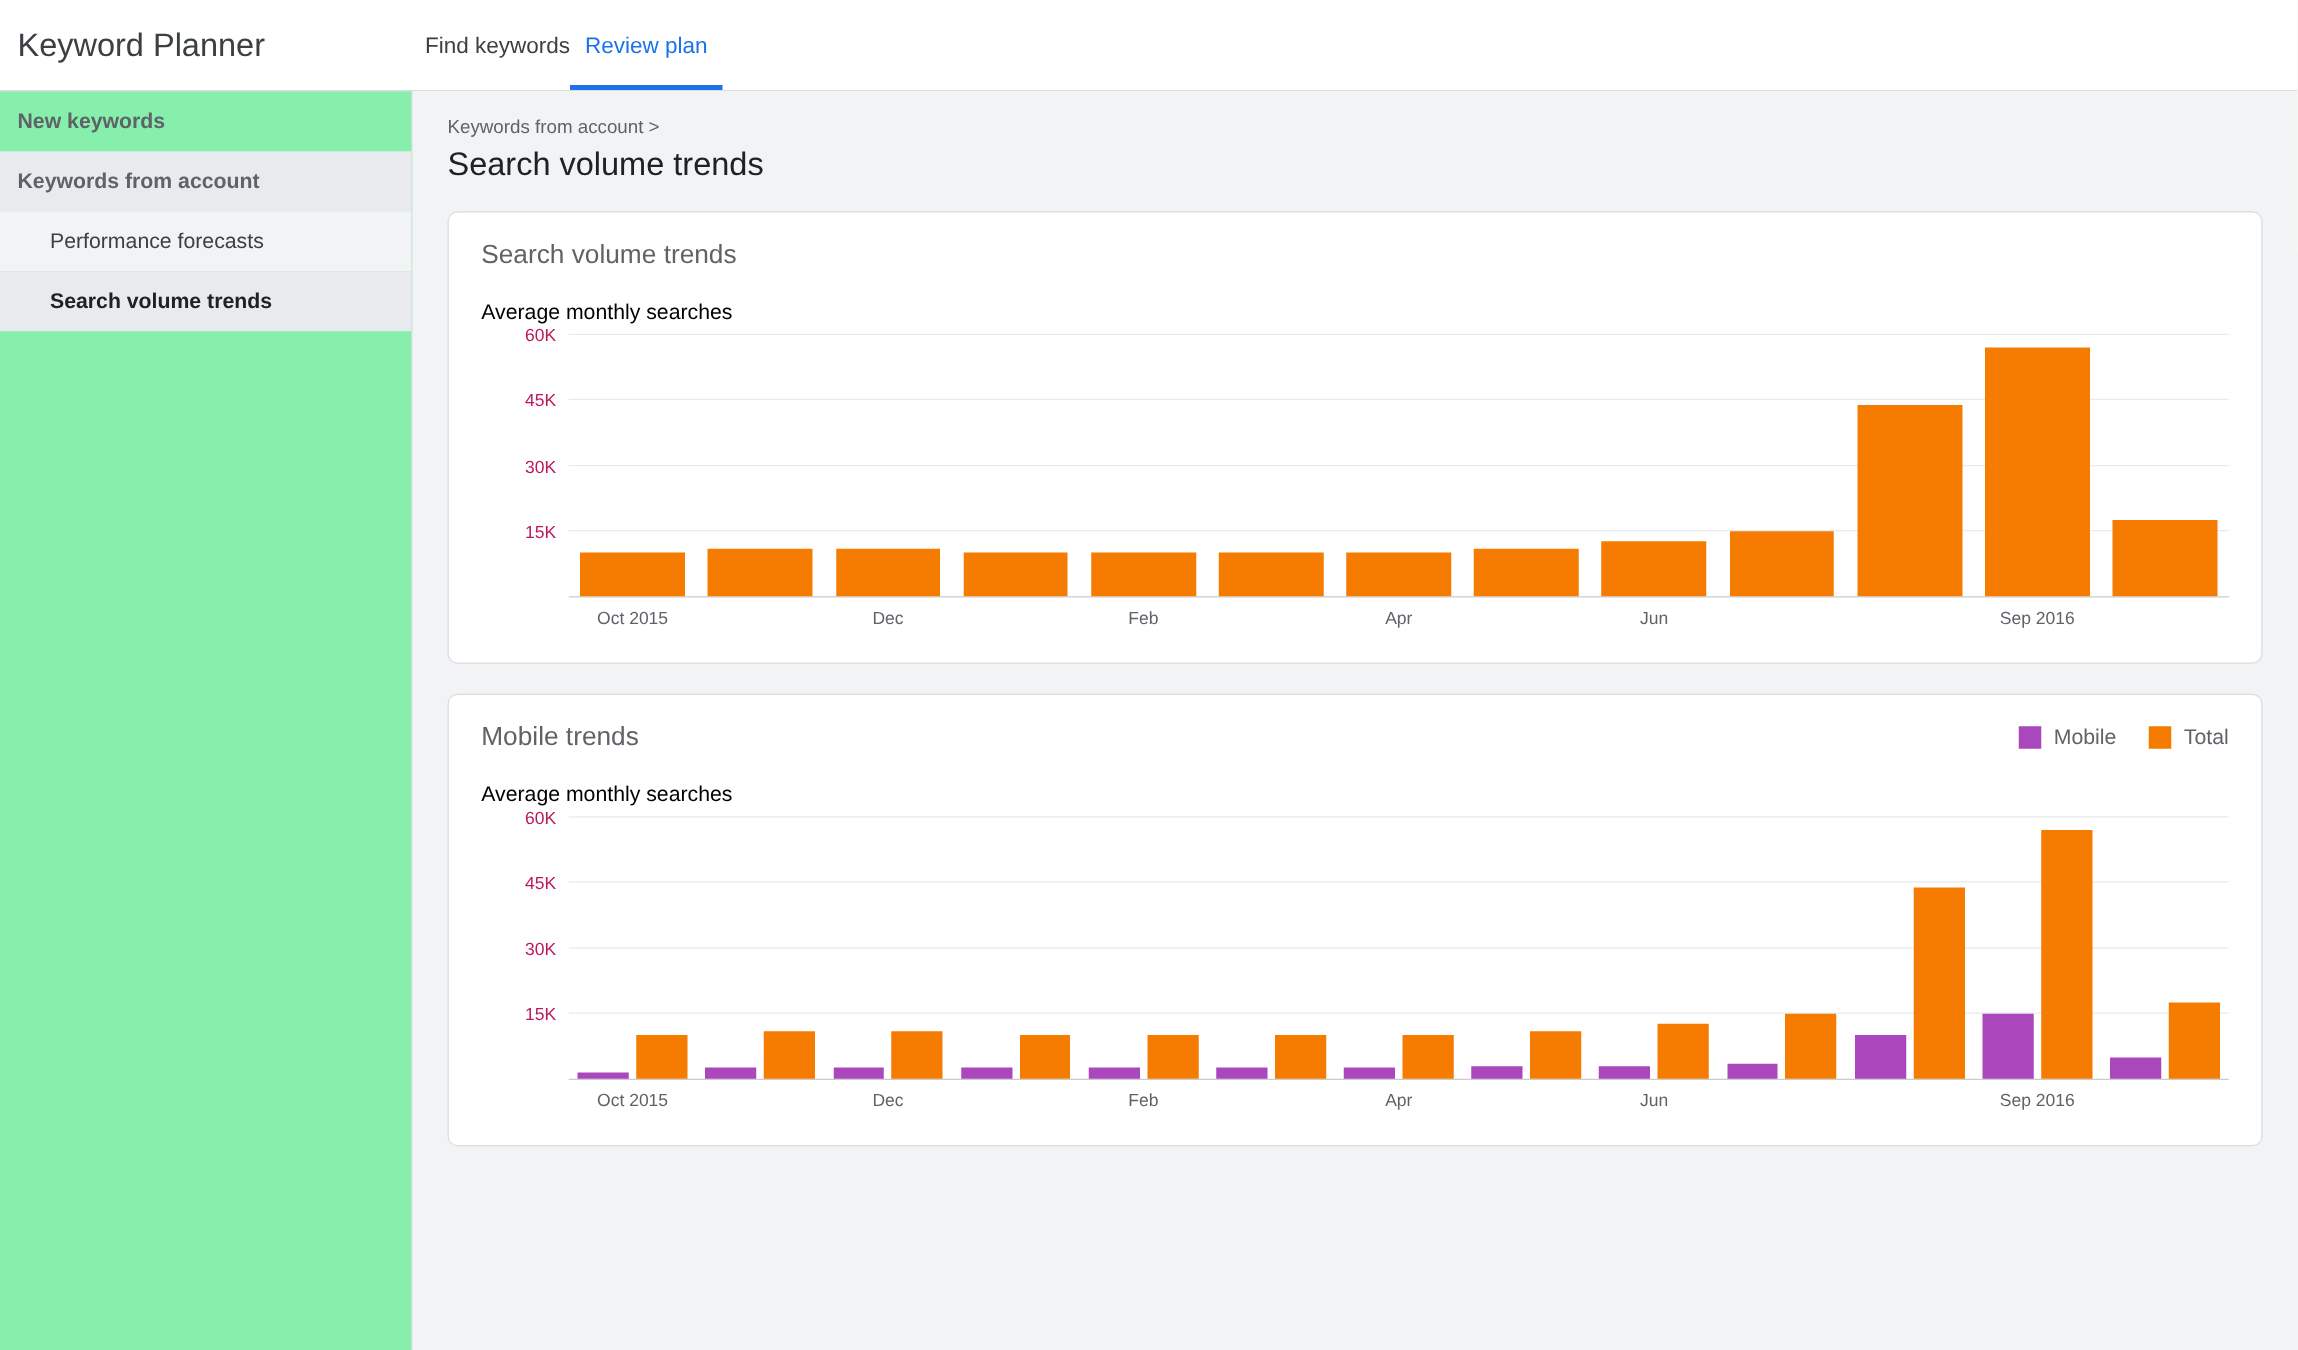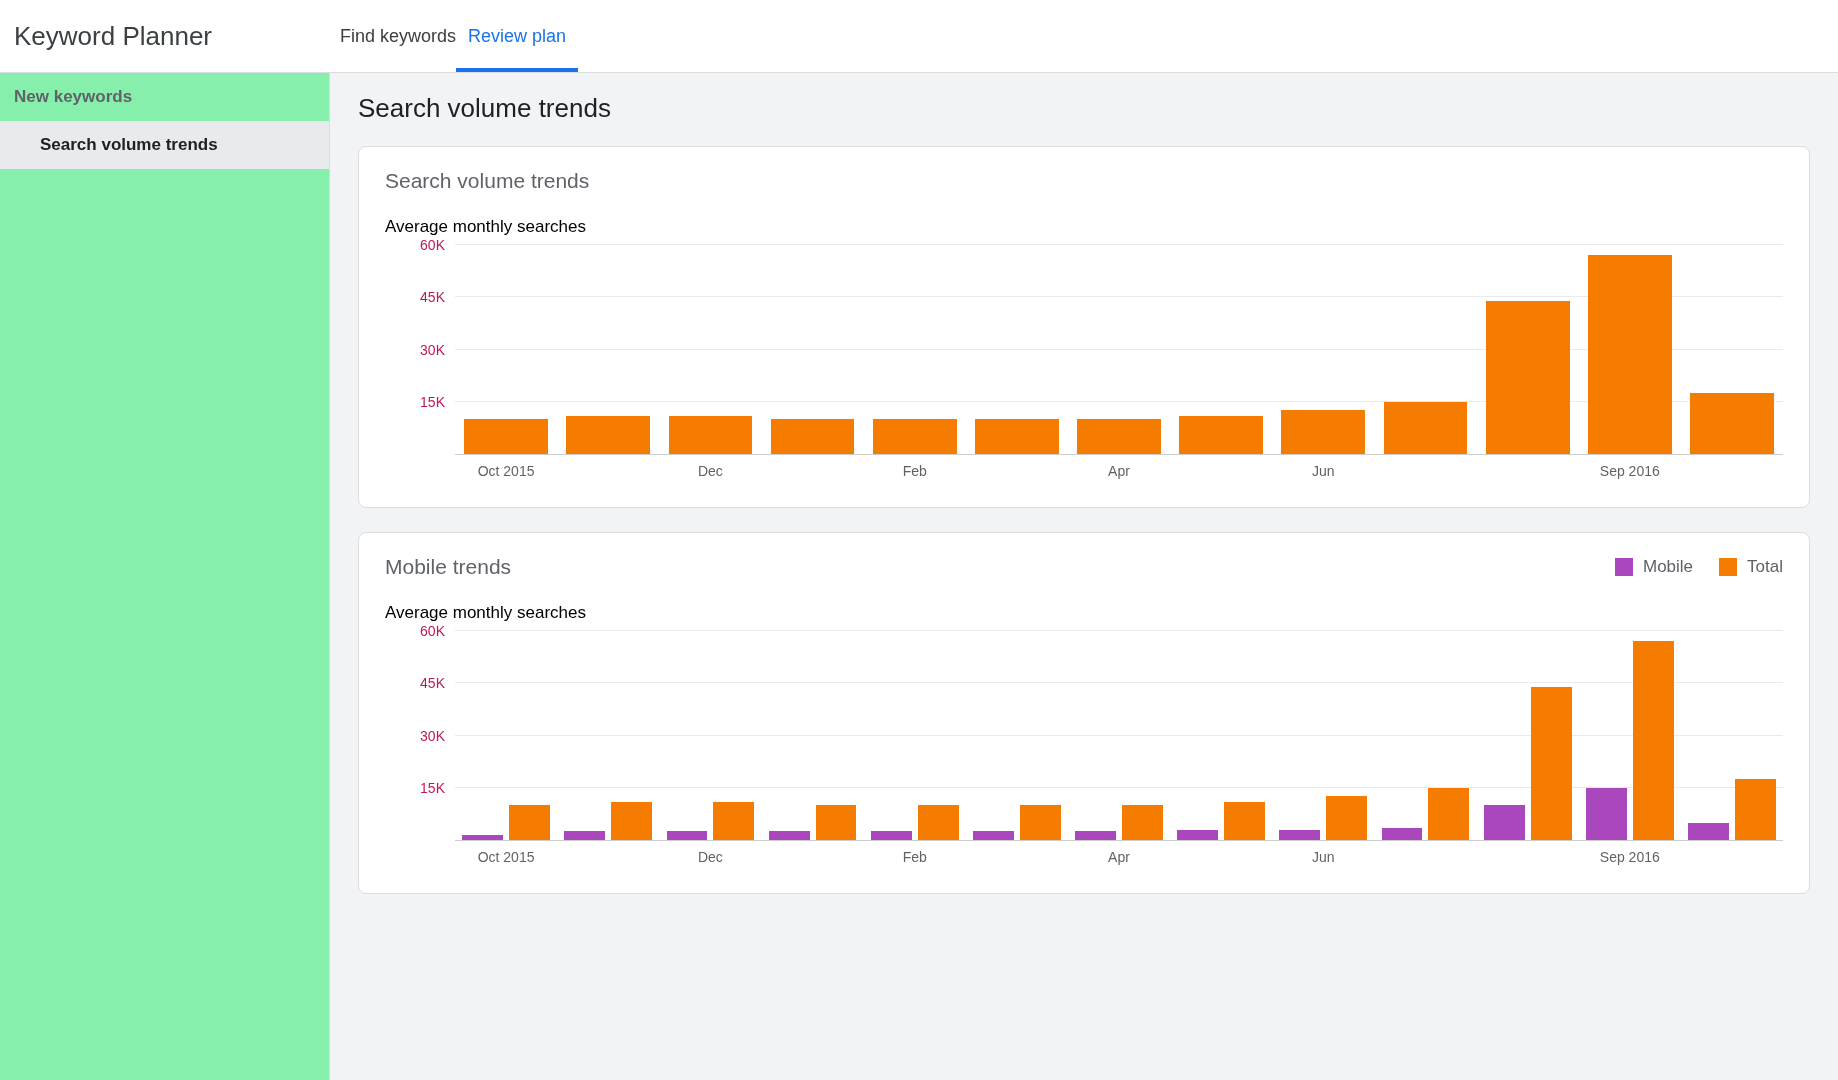--- a/index.html
+++ b/index.html
@@ -219,26 +219,33 @@
       <span>Review plan</span>
     </div>
   </div>
 </div>
 
 <div class="body-row">
   <div class="sidebar">
     <div class="sidebar-item l1">
       <span>New keywords</span>
     </div>
+    <div class="sidebar-item l1 active-l1">
+      <span>Keywords from account</span>
+    </div>
+    <div class="sidebar-item l2">
+      <span>Performance forecasts</span>
+    </div>
     <div class="sidebar-item l2 active">
       <span>Search volume trends</span>
     </div>
   </div>
 
   <div class="main">
+    <div class="breadcrumb">Keywords from account &gt;</div>
     <div class="page-title">Search volume trends</div>
 
     <div class="card">
       <div class="card-title-row">
         <div class="card-title">Search volume trends</div>
       </div>
       <div class="card-subtitle">Average monthly searches</div>
       <div class="chart-wrap">
         <div class="y-axis" id="svt-yaxis" style="height: 209px;">
             <div class="y-tick" style="bottom: 52.25px;">15K</div>

